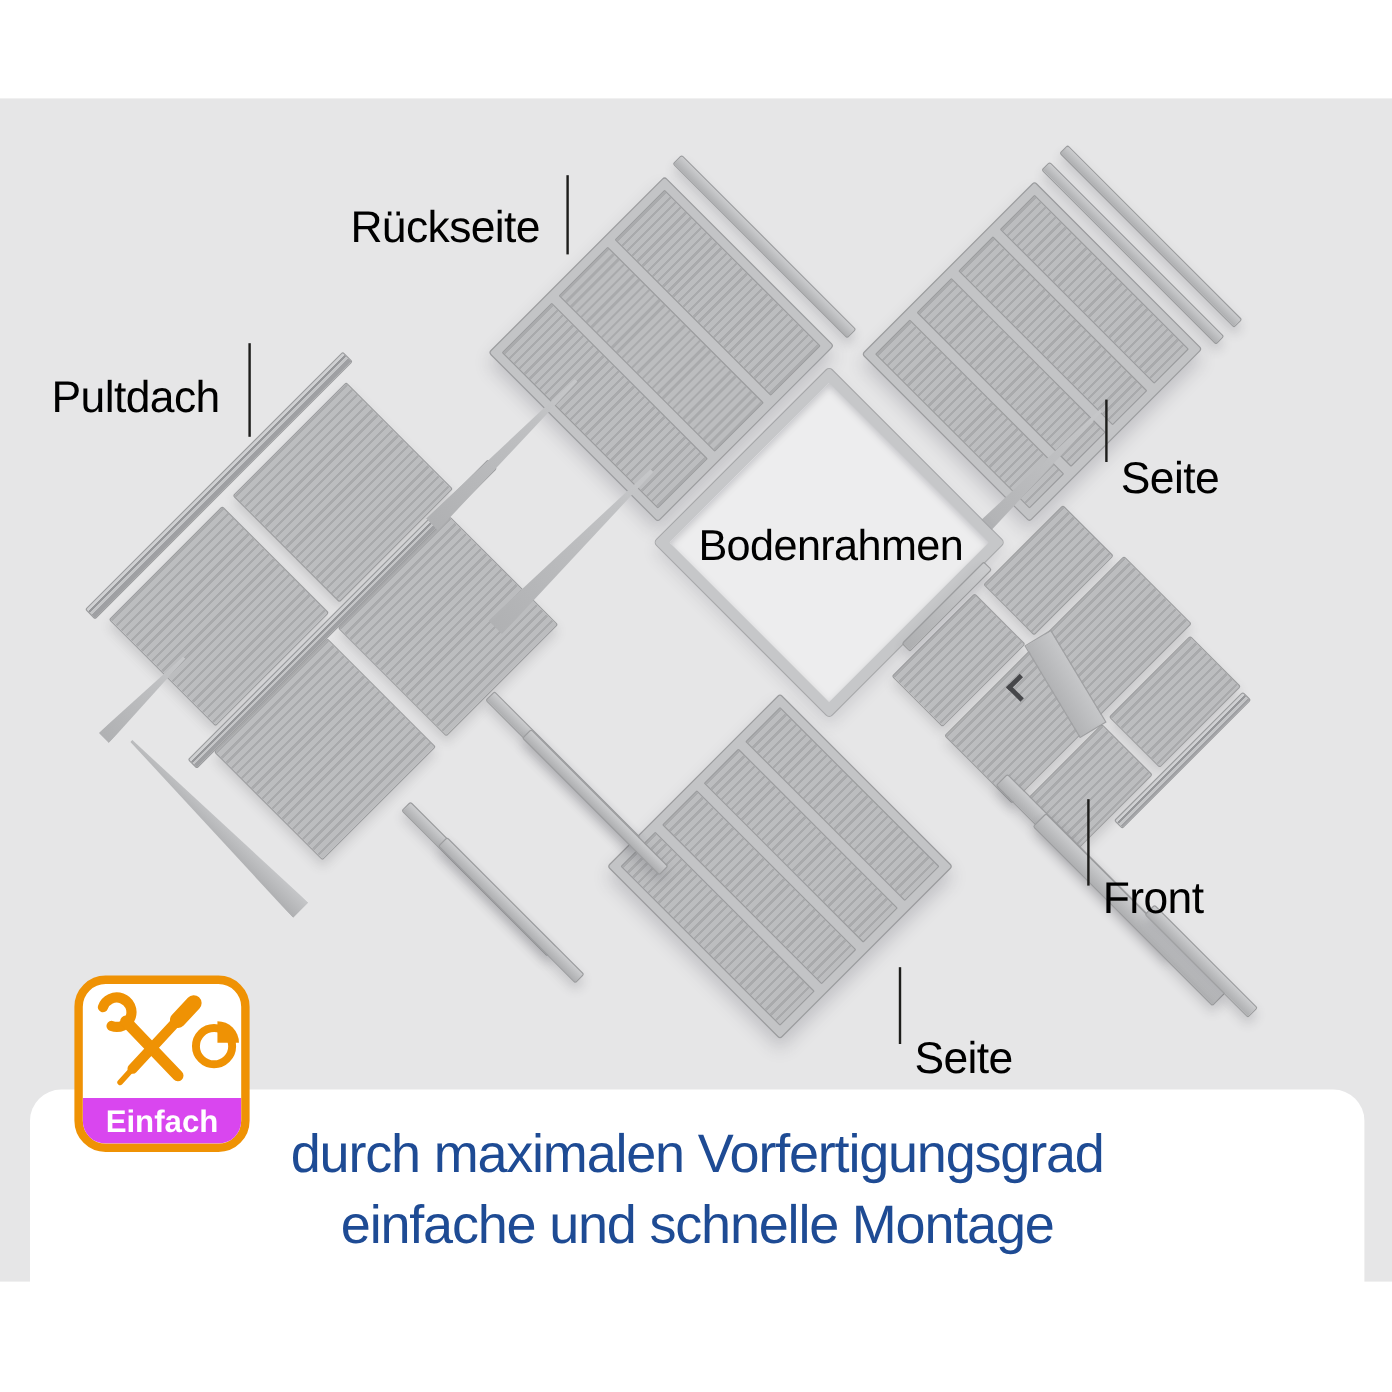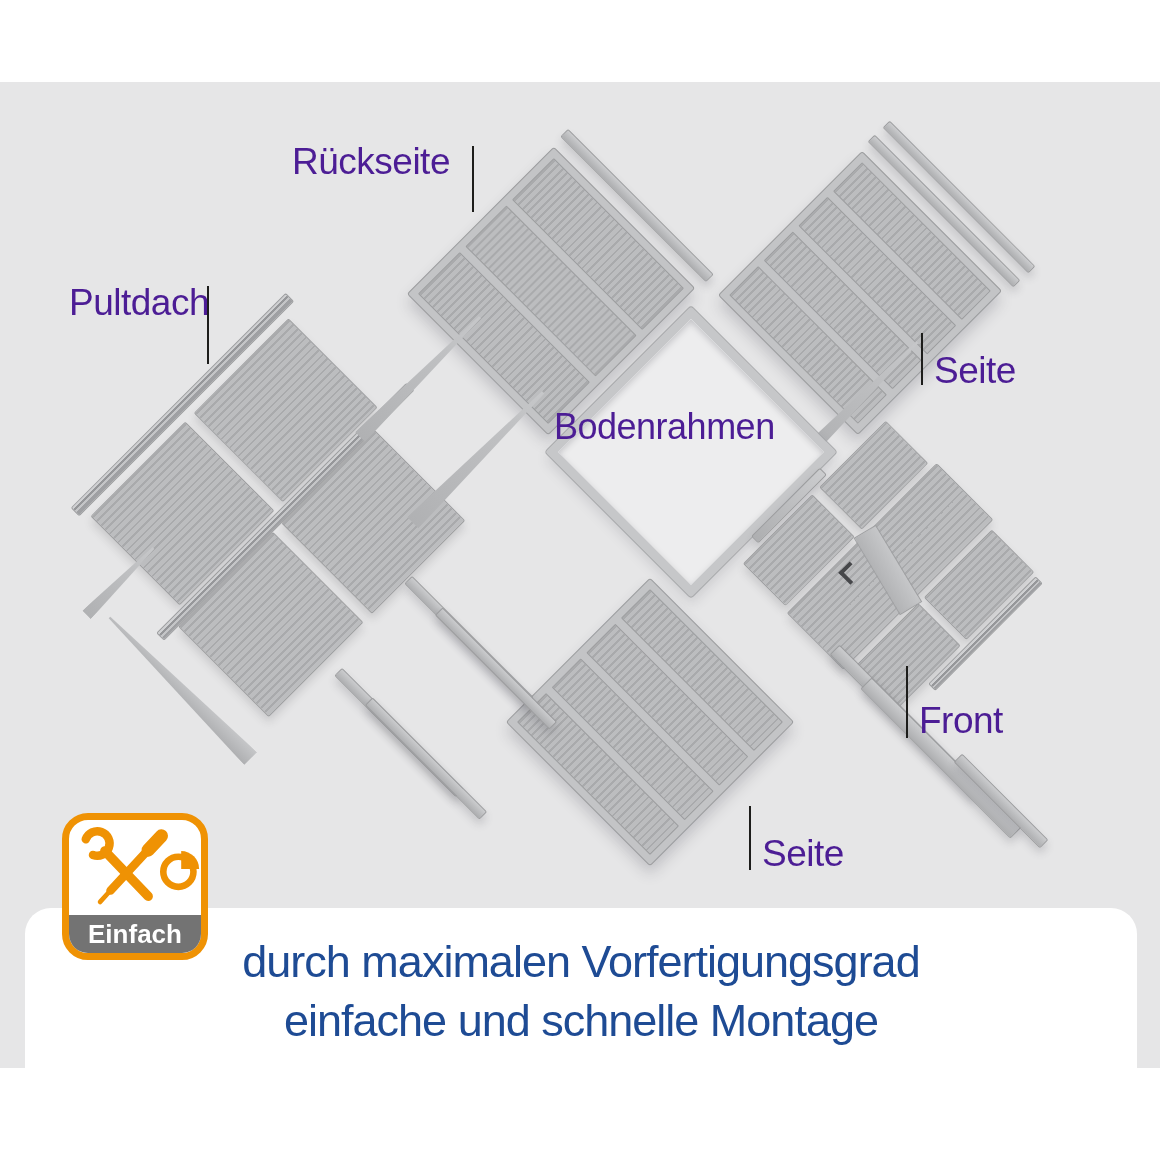--- a/index.html
+++ b/index.html
@@ -25,30 +25,30 @@
   .wedgeH{position:absolute;background:linear-gradient(180deg,#c6c7c9,#aeafb1);
           transform:rotate(45deg);clip-path:polygon(0 44%,100% 0,100% 100%,0 56%);}
   .frame{position:absolute;transform:rotate(45deg);border:9px solid #c6c7c9;outline:1px solid #a7a8aa;
          background:#ededee;border-radius:3px;box-sizing:border-box;
          box-shadow:inset 2px 2px 6px rgba(90,90,100,.28), 5px 5px 12px rgba(70,70,80,.15);}
   .door-brace{position:absolute;left:-5px;top:96px;width:88px;height:24px;
           background:linear-gradient(180deg,#c6c7c9,#b2b3b5);border:1px solid #a0a1a3;transform:rotate(14deg);}
   .door-handle{position:absolute;left:7px;top:130px;width:13px;height:12px;
           border-left:4px solid #46474a;border-bottom:4px solid #46474a;}
   
-  .lbl{position:absolute;font-size:37px;line-height:1;color:#4c1d95;letter-spacing:-0.5px;white-space:nowrap;}
+  .lbl{position:absolute;font-size:37px;line-height:1;color:#000000;letter-spacing:-0.5px;white-space:nowrap;margin-top:28px;}
   .tick{position:absolute;width:2px;background:#1d1d1b;}
   
   .card{position:absolute;left:25px;top:908px;width:1112px;height:270px;background:#ffffff;border-radius:26px;z-index:5;}
   .caption{position:absolute;left:25px;top:932px;width:1112px;text-align:center;z-index:6;
            font-size:45px;line-height:59px;letter-spacing:-1px;color:#1e4b94;}
   
   .badge{position:absolute;left:62px;top:813px;width:146px;height:147px;background:#ffffff;
          border:7px solid #ef9204;border-radius:26px;box-sizing:border-box;overflow:hidden;z-index:7;}
-  .badge-strip{position:absolute;left:0;right:0;bottom:0;height:38px;background:#737373;
+  .badge-strip{position:absolute;left:0;right:0;bottom:0;height:38px;background:#d946ef;
          display:flex;align-items:center;justify-content:center;}
   .badge-strip span{font-weight:700;font-size:26px;color:#ffffff;letter-spacing:0;}
   .badge-icon{position:absolute;left:0;top:0;width:132px;height:96px;}
 </style>
 </head>
 <body>
 
 <div class="page">
   <div class="bg-gray"></div>
 
@@ -108,27 +108,27 @@
   <div class="slat" style="left:345px;top:753px;width:160px;height:9px;"></div>
   <div class="slat" style="left:383px;top:635px;width:170px;height:9px;"></div>
   <div class="slat" style="left:415px;top:663px;width:160px;height:9px;"></div>
   <div class="slat" style="left:805px;top:714px;width:200px;height:12px;"></div>
   <div class="slat" style="left:835px;top:750px;width:210px;height:14px;"></div>
   <div class="slat" style="left:940px;top:795px;width:120px;height:10px;"></div>
 
   <div class="lbl" style="left:292px;top:143px;">Rückseite</div>
   <div class="tick" style="left:472px;top:146px;height:66px;"></div>
 
-  <div class="lbl" style="left:69px;top:284px;">Pultdach</div>
+  <div class="lbl" style="left:43px;top:284px;">Pultdach</div>
   <div class="tick" style="left:207px;top:286px;height:78px;"></div>
 
   <div class="tick" style="left:921px;top:333px;height:52px;"></div>
   <div class="lbl" style="left:934px;top:352px;">Seite</div>
 
-  <div class="lbl" style="left:554px;top:409px;font-size:36px;">Bodenrahmen</div>
+  <div class="lbl" style="left:582px;top:409px;font-size:36px;">Bodenrahmen</div>
 
   <div class="tick" style="left:906px;top:666px;height:72px;"></div>
   <div class="lbl" style="left:919px;top:702px;">Front</div>
 
   <div class="tick" style="left:749px;top:806px;height:64px;"></div>
   <div class="lbl" style="left:762px;top:835px;">Seite</div>
 
   <div class="card"></div>
   <div class="caption">
     <div>durch maximalen Vorfertigungsgrad</div>

